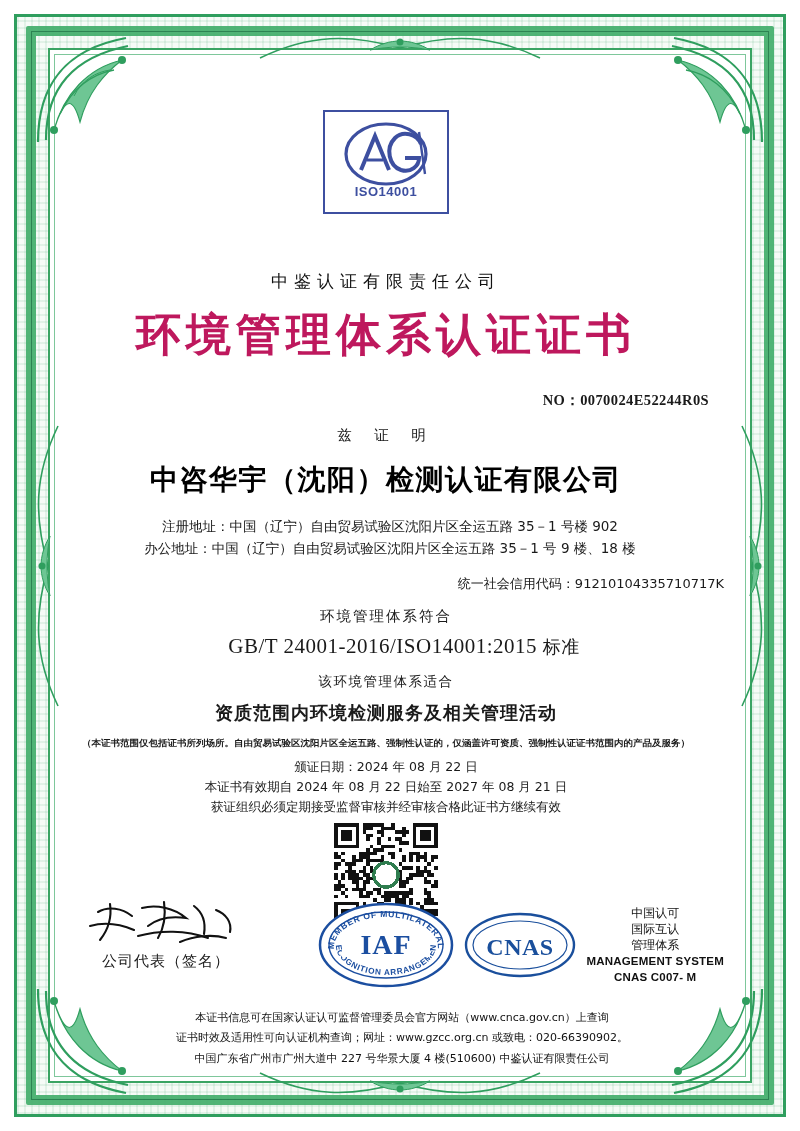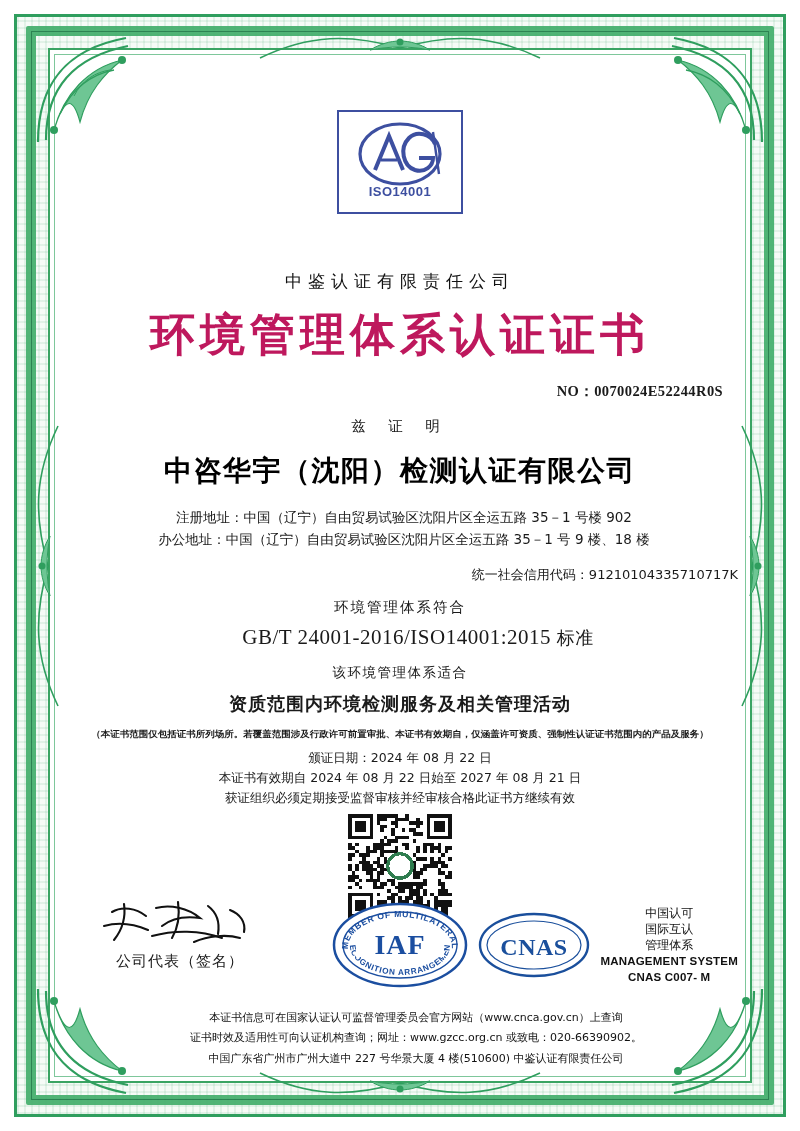--- a/index.html
+++ b/index.html
@@ -90,21 +90,21 @@
     top: 50%;
     width: 36px; height: 300px;
     pointer-events: none;
   }
   .edge-left { left: 28px; transform: translateY(-50%); }
   .edge-right { right: 28px; transform: translateY(-50%) scaleX(-1); }
 
   
   .content {
     position: absolute;
-    left: 54px; top: 54px;
+    left: 40px; top: 54px;
     width: 692px; height: 1023px;
     text-align: center;
     color: #1a1a1a;
   }
 
   .iso-logo {
     margin: 56px auto 0;
     width: 126px; height: 104px;
     border: 2px solid #3d4fa0;
     box-sizing: border-box;
@@ -124,21 +124,21 @@
   .main-title {
     margin-top: 12px;
     font-size: 45px;
     font-weight: bold;
     letter-spacing: 5px;
     color: #be185d;
     font-family: Liberation Mono, monospace;
   }
 
   .cert-no {
-    margin-top: 17px;
+    margin-top: 26px;
     text-align: right;
     padding-right: 23px;
     font-size: 14.5px;
     font-weight: bold;
     font-family: "Liberation Serif", serif;
     letter-spacing: 0.4px;
   }
 
   .hereby {
     margin-top: 16px;
@@ -416,21 +416,21 @@
 
     <div class="standard">
       <span>GB/T 24001-2016/ISO14001:2015</span>
       <span class="cn">标准</span>
     </div>
 
     <div class="scope-label">该环境管理体系适合</div>
 
     <div class="scope">资质范围内环境检测服务及相关管理活动</div>
 
-    <div class="fineprint">（本证书范围仅包括证书所列场所。若覆盖范围涉及行政许可前置审批、本证书有效期自，仅涵盖许可资质、强制性认证证书范围内的产品及服务）</div>
+    <div class="fineprint">（本证书范围仅包括证书所列场所。自由贸易试验区沈阳片区全运五路、强制性认证的，仅涵盖许可资质、强制性认证证书范围内的产品及服务）</div>
 
     <div class="dates">
       <div>颁证日期：2024 年 08 月 22 日</div>
       <div>本证书有效期自 2024 年 08 月 22 日始至 2027 年 08 月 21 日</div>
       <div>获证组织必须定期接受监督审核并经审核合格此证书方继续有效</div>
     </div>
 
     <div class="qr">
       <svg id="qr-svg" width="104" height="104" viewBox="0 0 29 29" shape-rendering="crispEdges">
         <rect width="29" height="29" fill="#ffffff"></rect>

